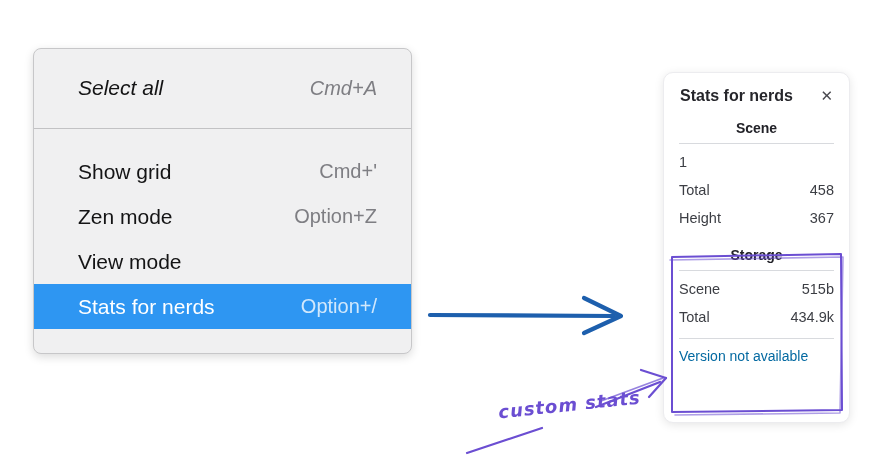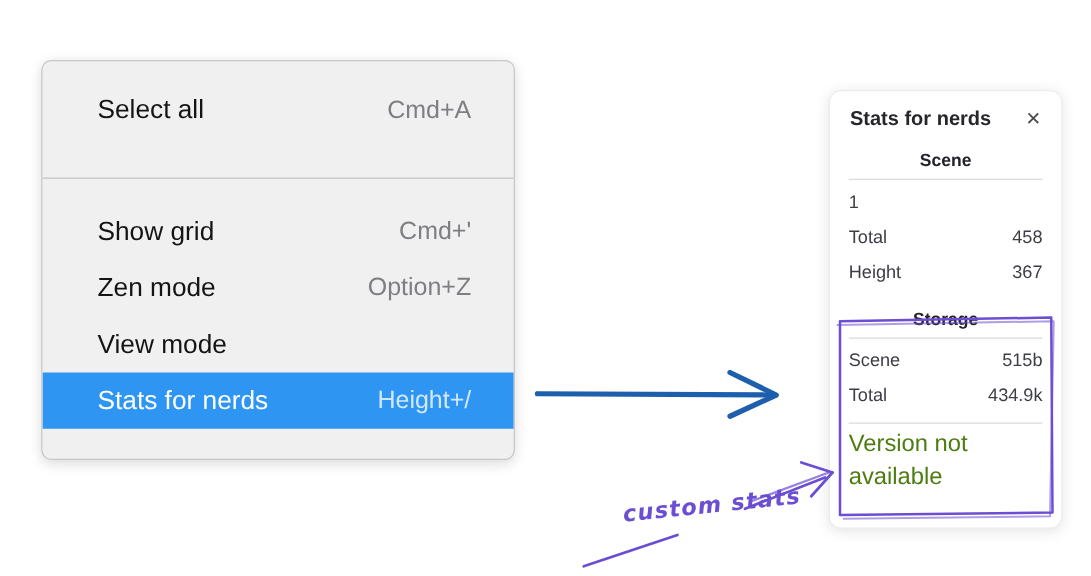--- a/index.html
+++ b/index.html
@@ -14,21 +14,21 @@
   .menu{
     position:absolute;left:33px;top:48px;width:379px;
     background:var(--menu-bg,#f0f0f1);
     border:1px solid #c7c7c9;
     border-radius:8px;
     box-shadow:0 3px 10px rgba(0,0,0,.14);
     box-sizing:border-box;
     z-index:2;
     overflow:hidden;
   }
-  .menu-group-1{padding:13px 0 28px;border-bottom:1px solid #c2c2c4;}
+  .menu-group-1{padding:13px 0 14px;border-bottom:1px solid #c2c2c4;font-style:italic;}
   .menu-group-2{padding:20px 0 24px;}
   .menu-item{
     height:45px;display:flex;align-items:center;justify-content:space-between;
     padding:0 34px 0 44px;cursor:default;
   }
   .menu-group-1 .menu-item{height:52px;}
   .mi-label{font-size:21px;color:#141415;}
   .mi-shortcut{font-size:20px;color:#7e7e83;}
   .menu-item.highlighted{background:var(--highlight,#2e96f2);}
   .menu-item.highlighted .mi-label{color:#ffffff;}
@@ -52,21 +52,21 @@
   .sec-h{
     margin-top:15px;text-align:center;font-size:14px;font-weight:bold;color:#222228;
   }
   .sec-div{height:1px;background:#d8dade;margin:7px 0 4px;}
   .srow{
     display:flex;justify-content:space-between;align-items:center;
     font-size:14.5px;line-height:28px;
   }
   .sl{color:#3c3e44;}
   .sv{color:#3c3e44;}
-  .note{font-size:19px;line-height:26px;color:#4d7c0f;}
+  .note{font-size:14px;line-height:26px;color:#0369a1;}
 
   
   .annotation-label{
     position:absolute;left:498px;top:394px;z-index:6;
     font-family:"DejaVu Sans", sans-serif;
     font-style:italic;font-weight:bold;
     font-size:18px;letter-spacing:1px;
     color:var(--purple,#6b4ed2);
     transform:rotate(-6deg);
     white-space:nowrap;
@@ -98,21 +98,21 @@
       </div>
       <div class="menu-item">
         <span class="mi-label">Zen mode</span>
         <span class="mi-shortcut">Option+Z</span>
       </div>
       <div class="menu-item">
         <span class="mi-label">View mode</span>
       </div>
       <div class="menu-item highlighted">
         <span class="mi-label">Stats for nerds</span>
-        <span class="mi-shortcut">Height+/</span>
+        <span class="mi-shortcut">Option+/</span>
       </div>
     </div>
   </div>
 
   <div class="panel">
     <div class="panel-header">
       <span class="panel-title">Stats for nerds</span>
       <span class="close">✕</span>
     </div>
 

